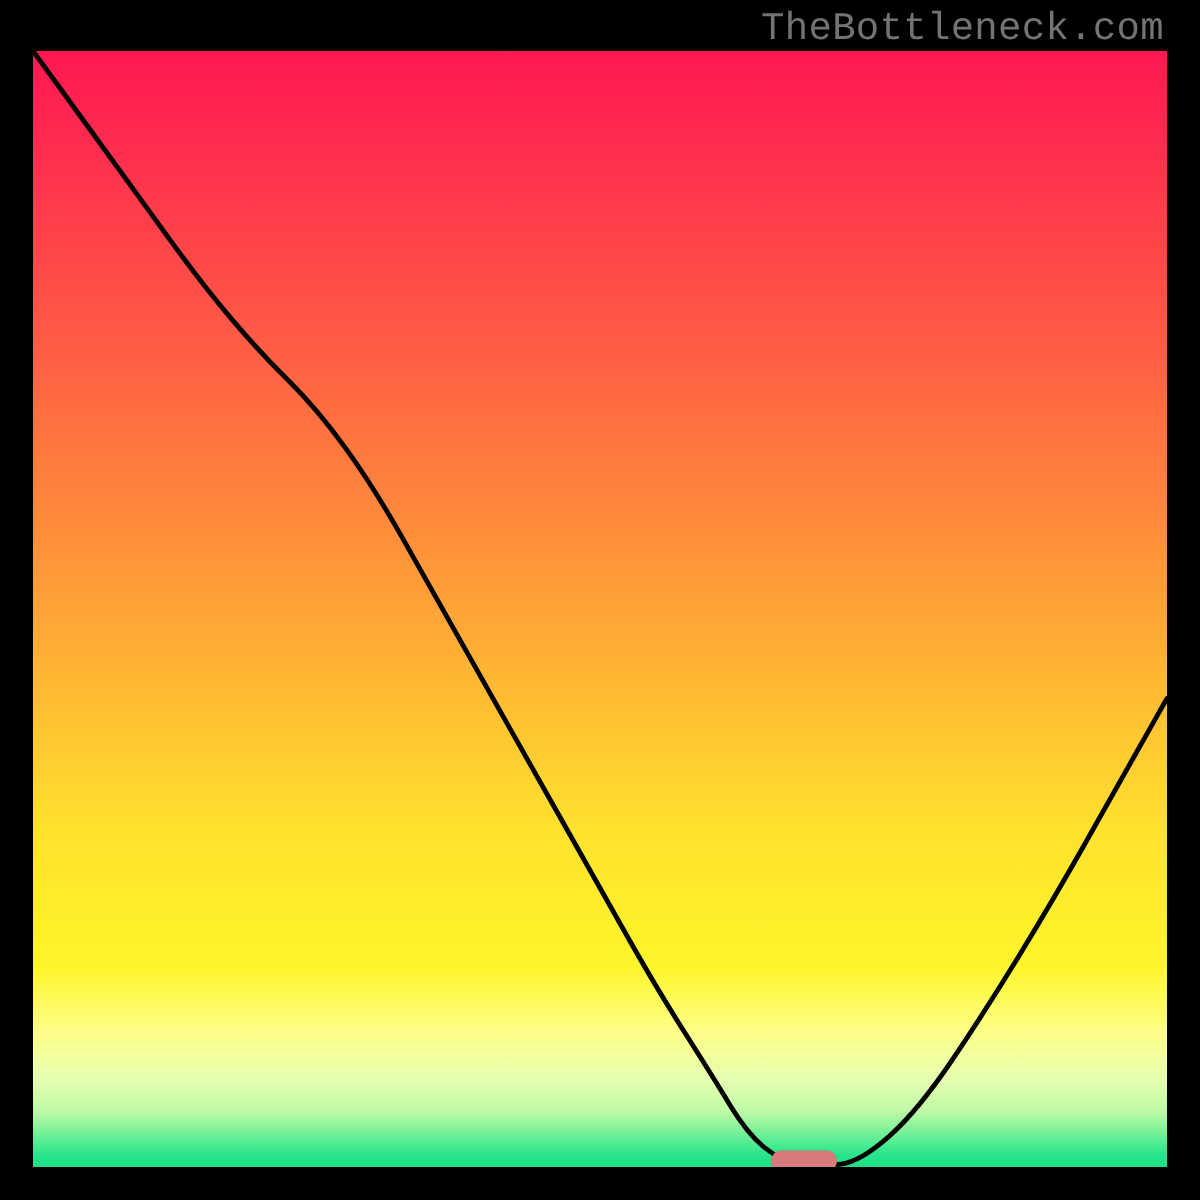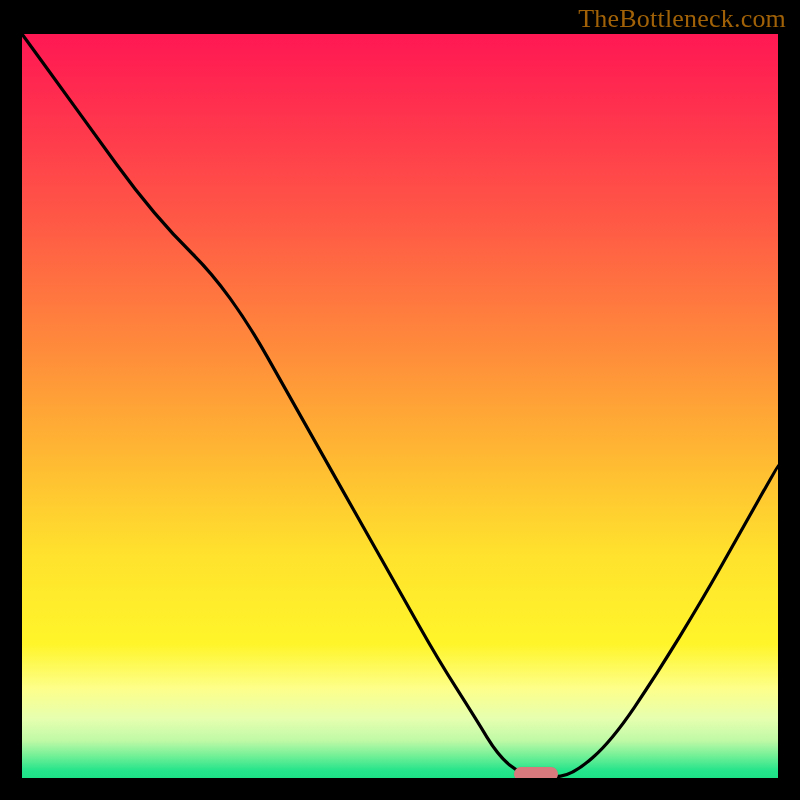--- a/index.html
+++ b/index.html
@@ -12,25 +12,25 @@
   }
   .outer {
     position: relative;
     width: 800px;
     height: 800px;
     background: #000;
   }
   .watermark {
     position: absolute;
     top: 4px;
-    right: 14px;
-    font-family: Liberation Serif, serif;
+    right: 24px;
+    font-family: Liberation Mono, monospace;
     font-size: 26px;
     font-weight: 500;
-    color: #a16207;
+    color: #737373;
     letter-spacing: 0.2px;
     z-index: 5;
   }
   .plot {
     position: absolute;
     left: 22px;
     top: 34px;
     width: 756px;
     height: 744px;
     overflow: hidden;

